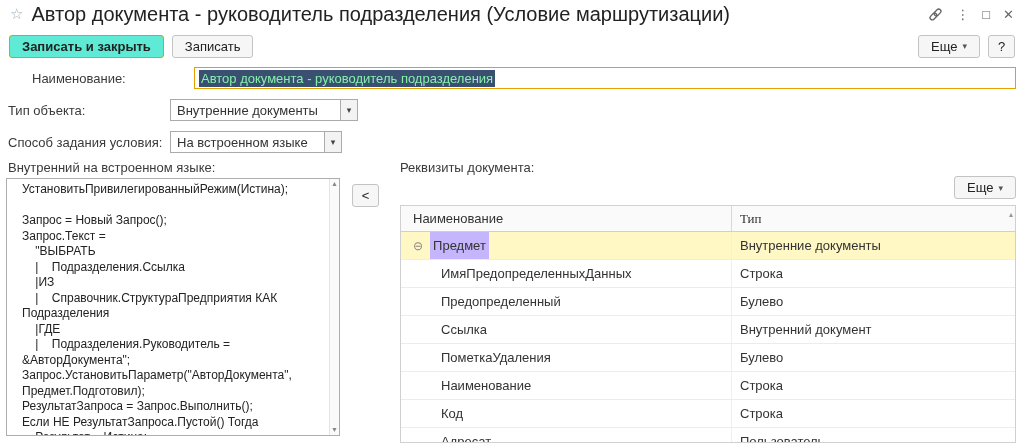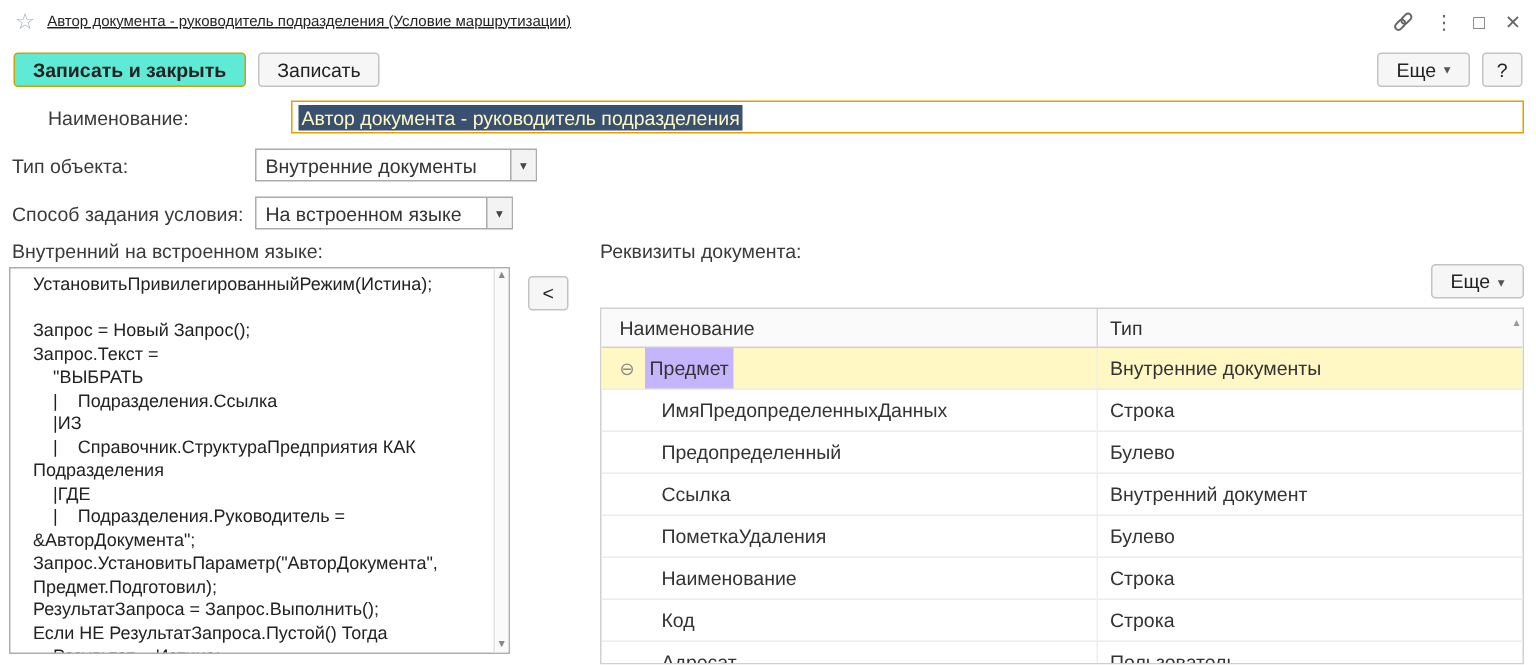--- a/index.html
+++ b/index.html
@@ -2,39 +2,39 @@
 <html><head>
 <meta charset="utf-8">
 <style>
   * { margin:0; padding:0; box-sizing:border-box; }
   html,body { width:1024px; height:443px; overflow:hidden; }
   body { font-family:"Liberation Sans", sans-serif; font-size:13px; color:#333; background:#fff; position:relative; }
 
   
   .titlebar { position:absolute; top:0; left:0; right:0; height:28px; display:flex; align-items:center; padding:0 10px; }
   .star { color:#9fb0bb; font-size:15px; margin-right:8px; cursor:pointer; }
-  .title { font-size:10px; color:#222; flex:1; white-space:nowrap; overflow:hidden;text-decoration:underline; }
+  .title { font-size:20px; color:#222; flex:1; white-space:nowrap; overflow:hidden; }
   .win-controls { display:flex; align-items:center; gap:13px; color:#666; }
   .wicon { font-size:13px; line-height:1; cursor:pointer; display:inline-flex; align-items:center; }
   .wicon svg { display:block; }
 
   
   .toolbar { position:absolute; top:33px; left:0; right:0; height:26px; display:flex; align-items:center; gap:8px; padding:0 9px; }
   .btn { font-family:"Liberation Sans", sans-serif; font-size:13px; color:#222; background:#f6f6f6; border:1px solid #c3c3c3; border-radius:3px; height:23px; padding:0 12px; cursor:pointer; display:inline-flex; align-items:center; justify-content:center; gap:5px; }
   .btn.primary { background:#5eead4; border-color:#c7a600; font-weight:bold; }
   .spacer { flex:1; }
   .caret { font-size:9px; color:#555; }
   .btn.help { width:27px; padding:0; }
 
   
   .frow { position:absolute; left:0; right:8px; height:24px; display:flex; align-items:center; }
   .flabel { margin-left:8px; width:162px; flex:0 0 162px; color:#3a3a3a; }
   .field { height:22px; background:#fff; display:flex; align-items:center; }
   .name-field { flex:1; border:1px solid #e5a000; padding:0 4px; }
-  .selected-text { background:#3a5070; color:#fef9c3; padding:1px 2px; white-space:nowrap; }
+  .selected-text { background:#3a5070; color:#86efac; padding:1px 2px; white-space:nowrap; }
   .combo { border:1px solid #ababab; }
   .combo-text { flex:1; padding:0 6px; white-space:nowrap; }
   .combo-btn { width:17px; height:100%; border-left:1px solid #ababab; background:#f3f3f3; display:flex; align-items:center; justify-content:center; font-size:9px; color:#444; cursor:pointer; }
 
   .section-label { position:absolute; height:18px; color:#3a3a3a; }
 
   
   .code-area { position:absolute; left:6px; top:178px; width:334px; height:258px; border:1px solid #adadad; background:#fff; overflow:hidden;padding-left:11px; }
   .code { font-family:"Liberation Sans", sans-serif; font-size:12px; line-height:15.5px; color:#222; white-space:pre-wrap; word-wrap:break-word; padding:3px 12px 3px 4px; }
   .vscroll { position:absolute; top:0; right:0; bottom:0; width:10px; background:#fafafa; border-left:1px solid #e4e4e4; display:flex; flex-direction:column; justify-content:space-between; align-items:center; padding:1px 0; cursor:pointer; }
@@ -43,21 +43,21 @@
   .move-left { position:absolute; left:352px; top:184px; width:27px; height:23px; padding:0; }
 
   .attr-more { position:absolute; right:8px; top:176px; }
 
   
   .table { position:absolute; left:400px; top:205px; width:616px; height:238px; border:1px solid #d0d0d0; overflow:hidden; background:#fff; }
   .thead { position:relative; display:flex; height:26px; background:#fafafa; border-bottom:1px solid #cfcfcf; align-items:center; color:#333; }
   .th { cursor:pointer; }
   .name-col { width:330px; flex:0 0 330px; padding-left:12px; }
   .type-col { flex:1; padding-left:8px; border-left:1px solid #e3e3e3; }
-  .thead .type-col { border-left:1px solid #d8d8d8; align-self:stretch; display:flex; align-items:center; }
+  .thead .type-col { border-left:1px solid #d8d8d8; align-self:stretch; display:flex; align-items:center;font-family:Liberation Serif, serif; }
   .scroll-up { position:absolute; right:2px; top:4px; font-size:8px; color:#999; cursor:pointer; }
   .trow { display:flex; height:28px; align-items:center; border-bottom:1px solid #ececec; cursor:pointer; }
   .trow.selected { background:#fff7c4; }
   .trow .tcell { height:100%; display:flex; align-items:center; overflow:hidden; white-space:nowrap; }
   .trow .type-col { border-left:1px solid #efefef; }
   .level-1 { padding-left:40px; }
   .expander { color:#8a8a8a; margin-right:7px; font-size:12px; cursor:pointer; }
   .trow.selected .focus-cell { background:#c4b5fd; padding:17px 3px; }
 </style>
 </head>

